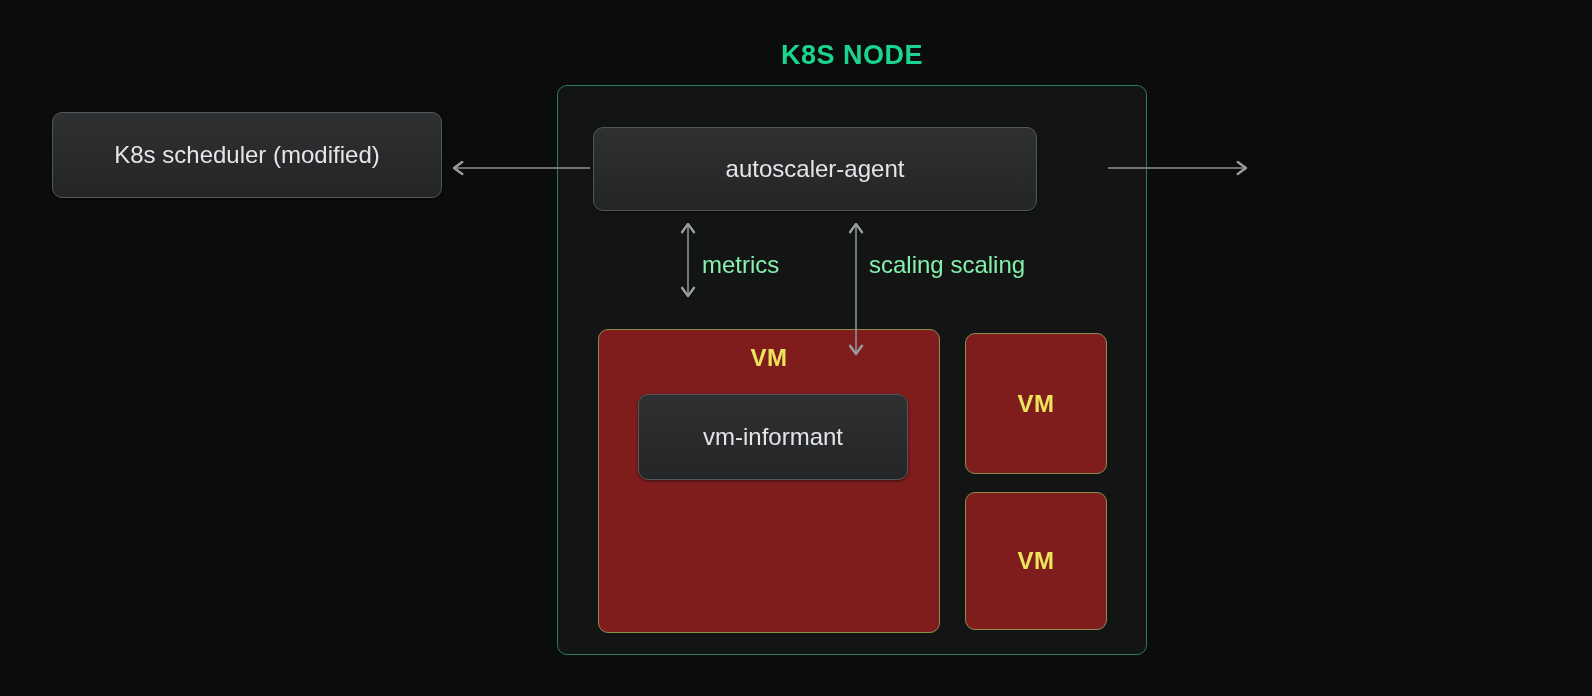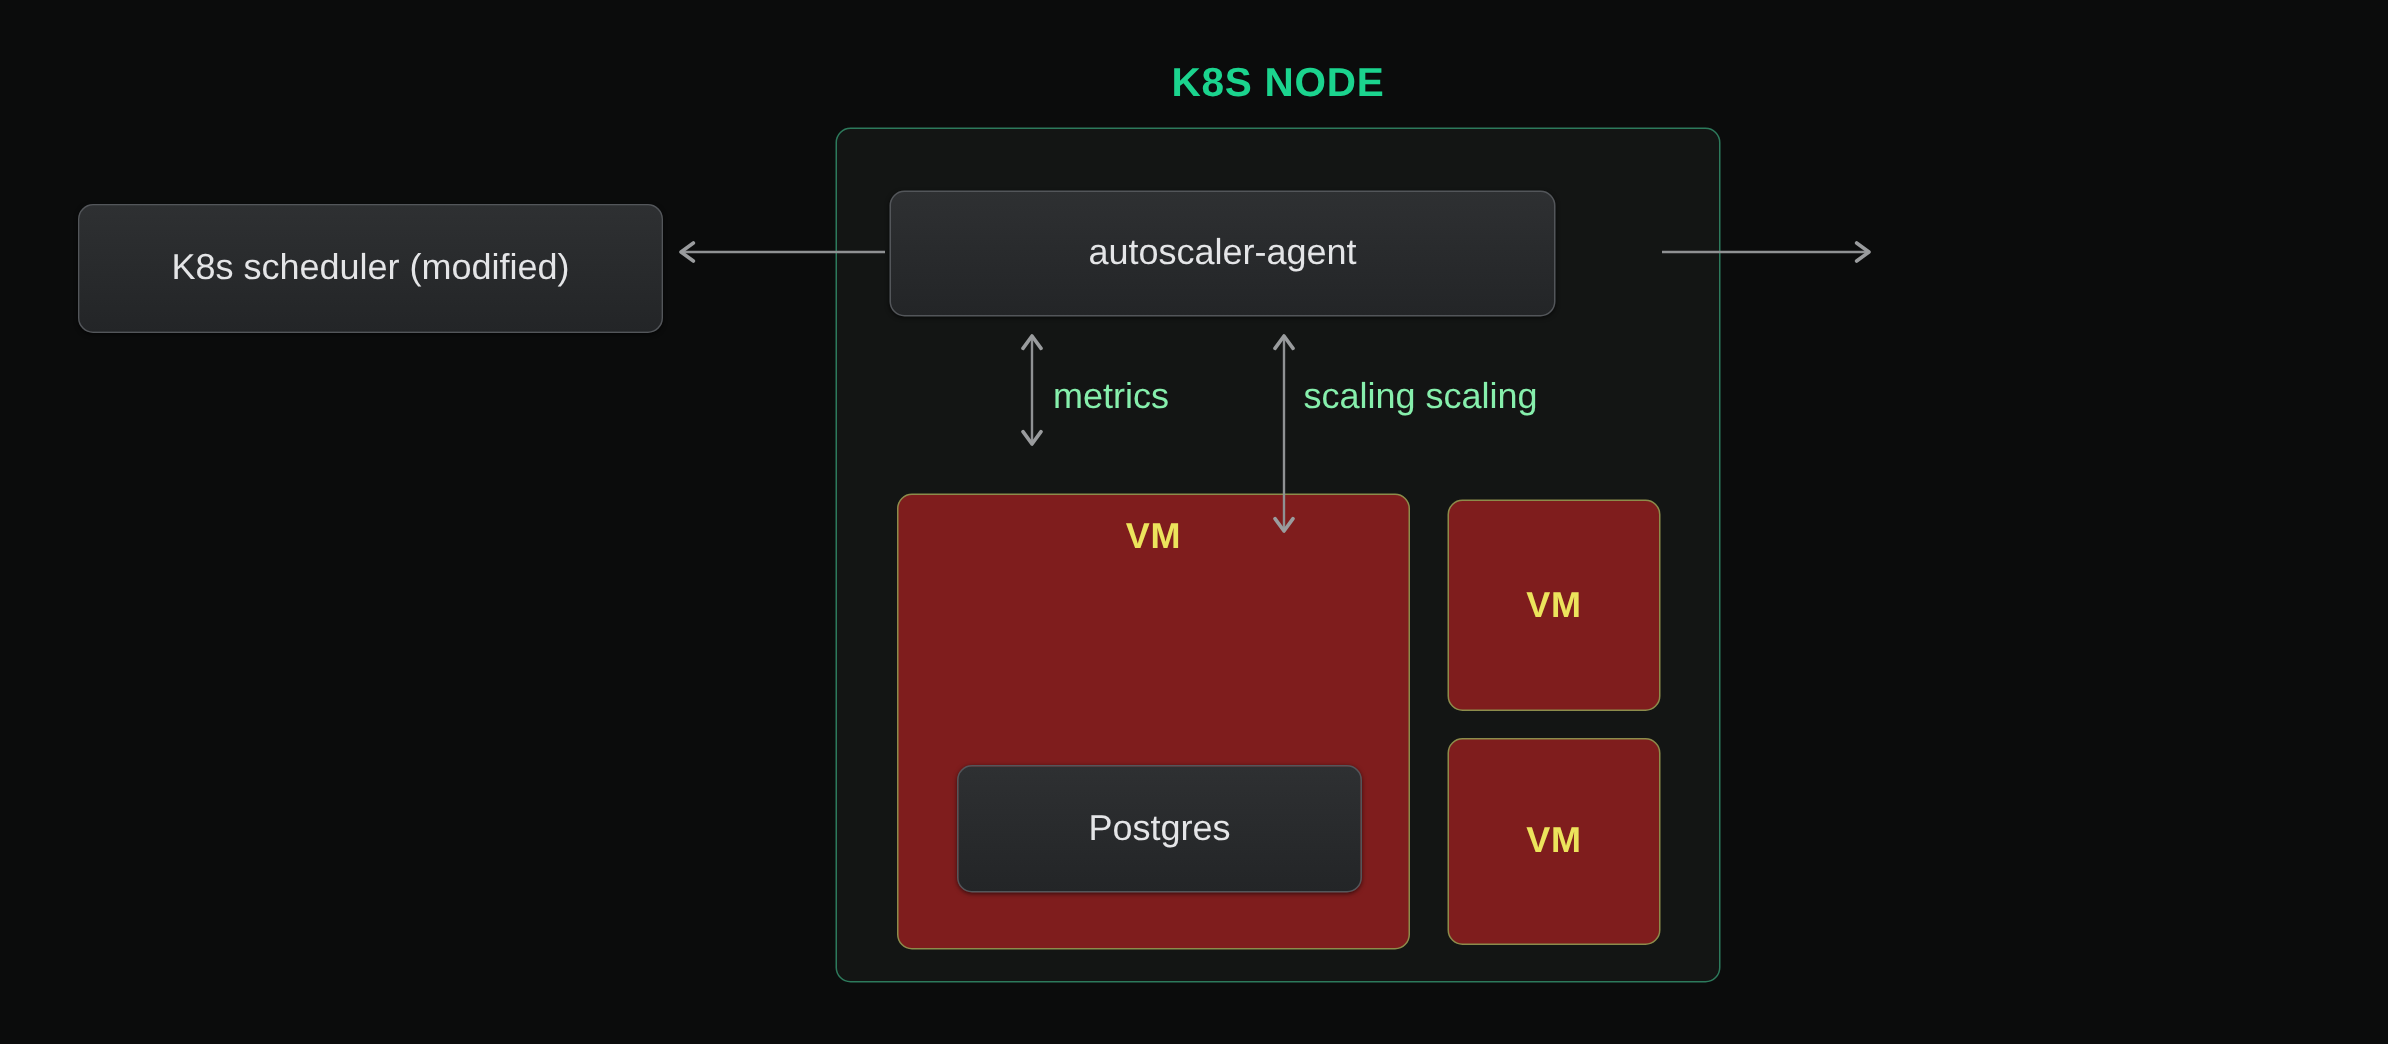--- a/index.html
+++ b/index.html
@@ -24,21 +24,21 @@
   }
 
   .gnode {
     position: absolute;
     background: linear-gradient(180deg, #2e3032 0%, #232527 100%);
     border: 1px solid #53565a; border-radius: 10px;
     box-shadow: 0 1px 3px rgba(0,0,0,0.55);
     display: flex; align-items: center; justify-content: center;
     color: #e4e5e7; font-size: 24px;
   }
-  .node-scheduler  { left: 52px;   top: 136px; width: 390px; height: 86px; }
+  .node-scheduler  { left: 52px;   top: 112px; width: 390px; height: 86px; }
   .node-autoscaler { left: 593px;  top: 127px; width: 444px; height: 84px; }
   .node-neonvm     { left: 1267px; top: 125px; width: 271px; height: 86px; }
 
   .ynode {
     position: absolute;
     border: 1.5px solid #8c8c4b; border-radius: 10px;
     background: #7f1d1d;
     margin-top: 21px;
   }
   .vm-main   { left: 598px; top: 308px; width: 342px; height: 304px; }
@@ -94,24 +94,24 @@
   </div>
 
   <div class="gnode node-autoscaler">
     <span>autoscaler-agent</span>
   </div>
 
 
   <div class="ynode vm-main">
     <span class="vm-label">VM</span>
 
+    <div class="inner-gnode node-informant">
+      <span>vm-informant</span>
+    </div>
 
-    <div class="inner-gnode node-postgres">
-      <span>Postgres</span>
-    </div>
   </div>
 
   <div class="ynode vm-top">
     <span class="vm-label">VM</span>
   </div>
 
   <div class="ynode vm-bottom">
     <span class="vm-label">VM</span>
   </div>
 

